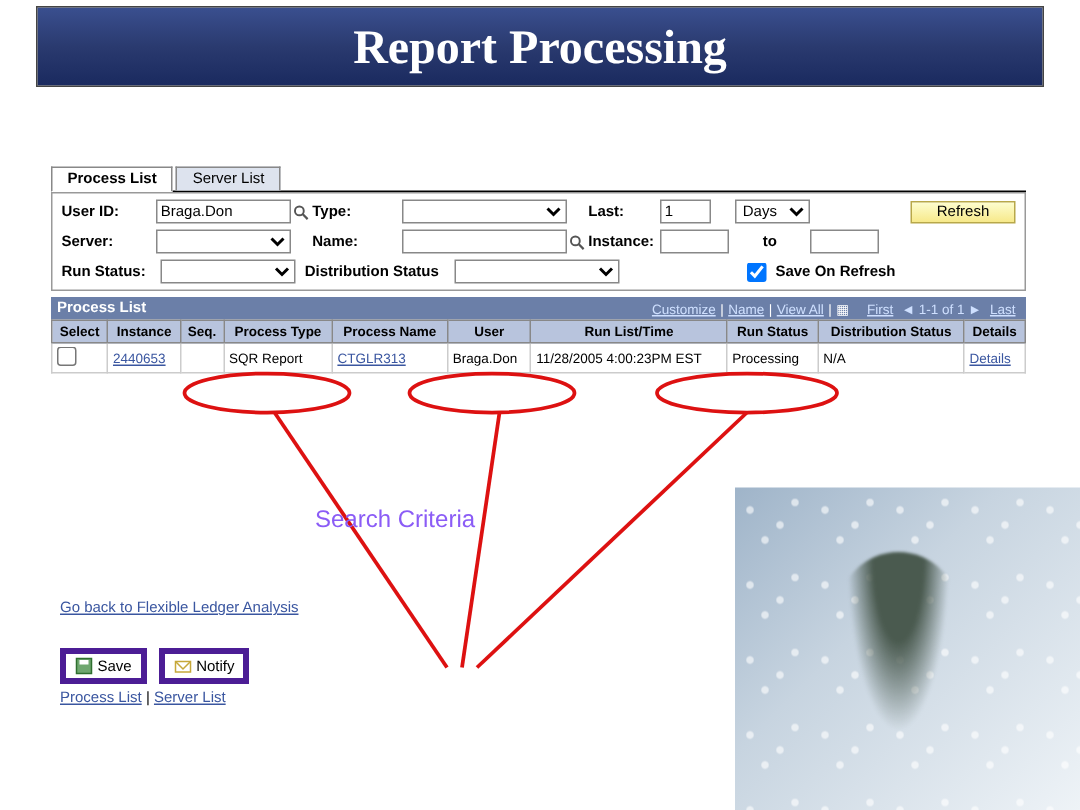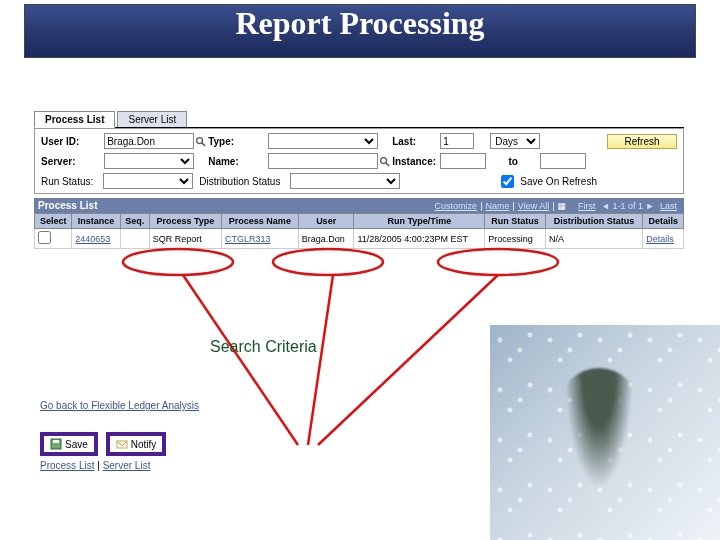--- a/index.html
+++ b/index.html
@@ -1,52 +1,52 @@
 <!DOCTYPE html>
 <html><head>
 <meta charset="utf-8">
 <style>
   * { box-sizing: border-box; margin: 0; padding: 0; }
   body { font-family: Arial, sans-serif; font-size: 10px; background: #fff; width: 720px; height: 540px; position: relative; overflow: hidden; }
 
-  .title-banner { background: linear-gradient(#3a4f8f 0%, #2a3a6f 50%, #1a2a5f 100%); border: 1px solid #444; height: 54px; display: flex; align-items: flex-start; justify-content: center; margin: 4px 24px 0 24px; }
+  .title-banner { background: linear-gradient(#3a4f8f 0%, #2a3a6f 50%, #1a2a5f 100%); border: 1px solid #444; height: 54px; display: flex; align-items: center; justify-content: center; margin: 4px 24px 0 24px; }
   .title-banner h1 { color: #fff; font-size: 32px; font-weight: bold; font-family: "Times New Roman", serif; }
 
   .app { position: absolute; left: 34px; top: 110px; width: 650px; }
 
   .tabs { display: flex; align-items: flex-end; height: 18px; border-bottom: 1px solid #000; }
   .tab { padding: 2px 10px; font-size: 10px; border: 1px solid #888; border-bottom: none; background: #dde3ee; cursor: pointer; margin-right: 2px; }
   .tab.active { background: #fff; font-weight: bold; border-bottom: 1px solid #fff; position: relative; top: 1px; }
 
   .section-bar { background: #d7dff0; font-weight: bold; font-size: 10px; padding: 2px 4px; border-bottom: 1px solid #888; margin-top: 2px; }
 
   .criteria { border: 1px solid #999; padding: 4px 6px; display: grid; grid-template-columns: auto 90px 14px 60px 110px 14px 48px 50px 50px auto 70px; grid-row-gap: 4px; align-items: center; }
   .criteria label { font-size: 10px; font-weight: bold; white-space: nowrap; padding-right: 4px; }
   .criteria input[type=text] { font-size: 10px; height: 16px; border: 1px solid #888; padding: 0 2px; width: 100%; }
   .criteria select { font-size: 10px; height: 16px; border: 1px solid #888; width: 100%; background: #fff; }
   .lookup { width: 12px; height: 12px; display: inline-flex; align-items: center; justify-content: center; }
   .lookup svg { width: 11px; height: 11px; }
 
   .btn { background: linear-gradient(#fdfdcf,#f7e98a); border: 1px solid #b8a84a; font-size: 10px; padding: 1px 8px; cursor: pointer; }
 
   .row2 { grid-column: 1 / -1; display: flex; align-items: center; gap: 6px; }
-  .row2 label { font-weight: normal; }
+  .row2 label { font-weight: bold; }
   .row2 .spacer { flex: 1; }
 
   .list-bar { background: #6b7fa8; color: #fff; font-size: 9px; display: flex; align-items: center; padding: 2px 4px; margin-top: 4px; }
   .list-bar .title { font-weight: bold; margin-right: auto; font-size: 10px; }
   .list-bar a { color: #cfe0ff; text-decoration: underline; margin: 0 3px; cursor: pointer; }
   .list-bar .nav { color: #cfe0ff; margin-left: 6px; }
 
   table.grid { width: 100%; border-collapse: collapse; font-size: 9px; }
   table.grid th { background: #b8c4dd; border: 1px solid #888; padding: 2px 3px; text-align: center; font-weight: bold; }
   table.grid td { border: 1px solid #ccc; padding: 2px 3px; }
   table.grid td a { color: #3a56a0; text-decoration: underline; cursor: pointer; }
 
-  .annotation { position: absolute; left: 210px; top: 338px; font-size: 16px; font-family: Arial, sans-serif; color: #14532d; }
+  .annotation { position: absolute; left: 210px; top: 338px; font-size: 16px; font-family: Arial, sans-serif; color: #8b5cf6; }
 
   .back-link { position: absolute; left: 40px; top: 400px; font-size: 10px; color: #3a56a0; text-decoration: underline; cursor: pointer; }
 
   .footer-btns { position: absolute; left: 40px; top: 432px; display: flex; gap: 8px; }
   .mini-btn { border: 4px solid #4c1d95; background: #fff; font-size: 10px; padding: 2px 6px; display: flex; align-items: center; gap: 3px; cursor: pointer; }
   .mini-btn .ic { width: 12px; height: 12px; display: inline-block; }
 
   .footer-links { position: absolute; left: 40px; top: 460px; font-size: 10px; }
   .footer-links a { color: #3a56a0; text-decoration: underline; cursor: pointer; }
 
@@ -141,21 +141,21 @@
 
   <table class="grid">
     <thead>
       <tr>
         <th>Select</th>
         <th>Instance</th>
         <th>Seq.</th>
         <th>Process Type</th>
         <th>Process Name</th>
         <th>User</th>
-        <th>Run Type/Time</th>
+        <th>Run List/Time</th>
         <th>Run Status</th>
         <th>Distribution Status</th>
         <th>Details</th>
       </tr>
     </thead>
     <tbody>
       <tr>
         <td><input type="checkbox" style=""></td>
         <td><a>2440653</a></td>
         <td></td>

